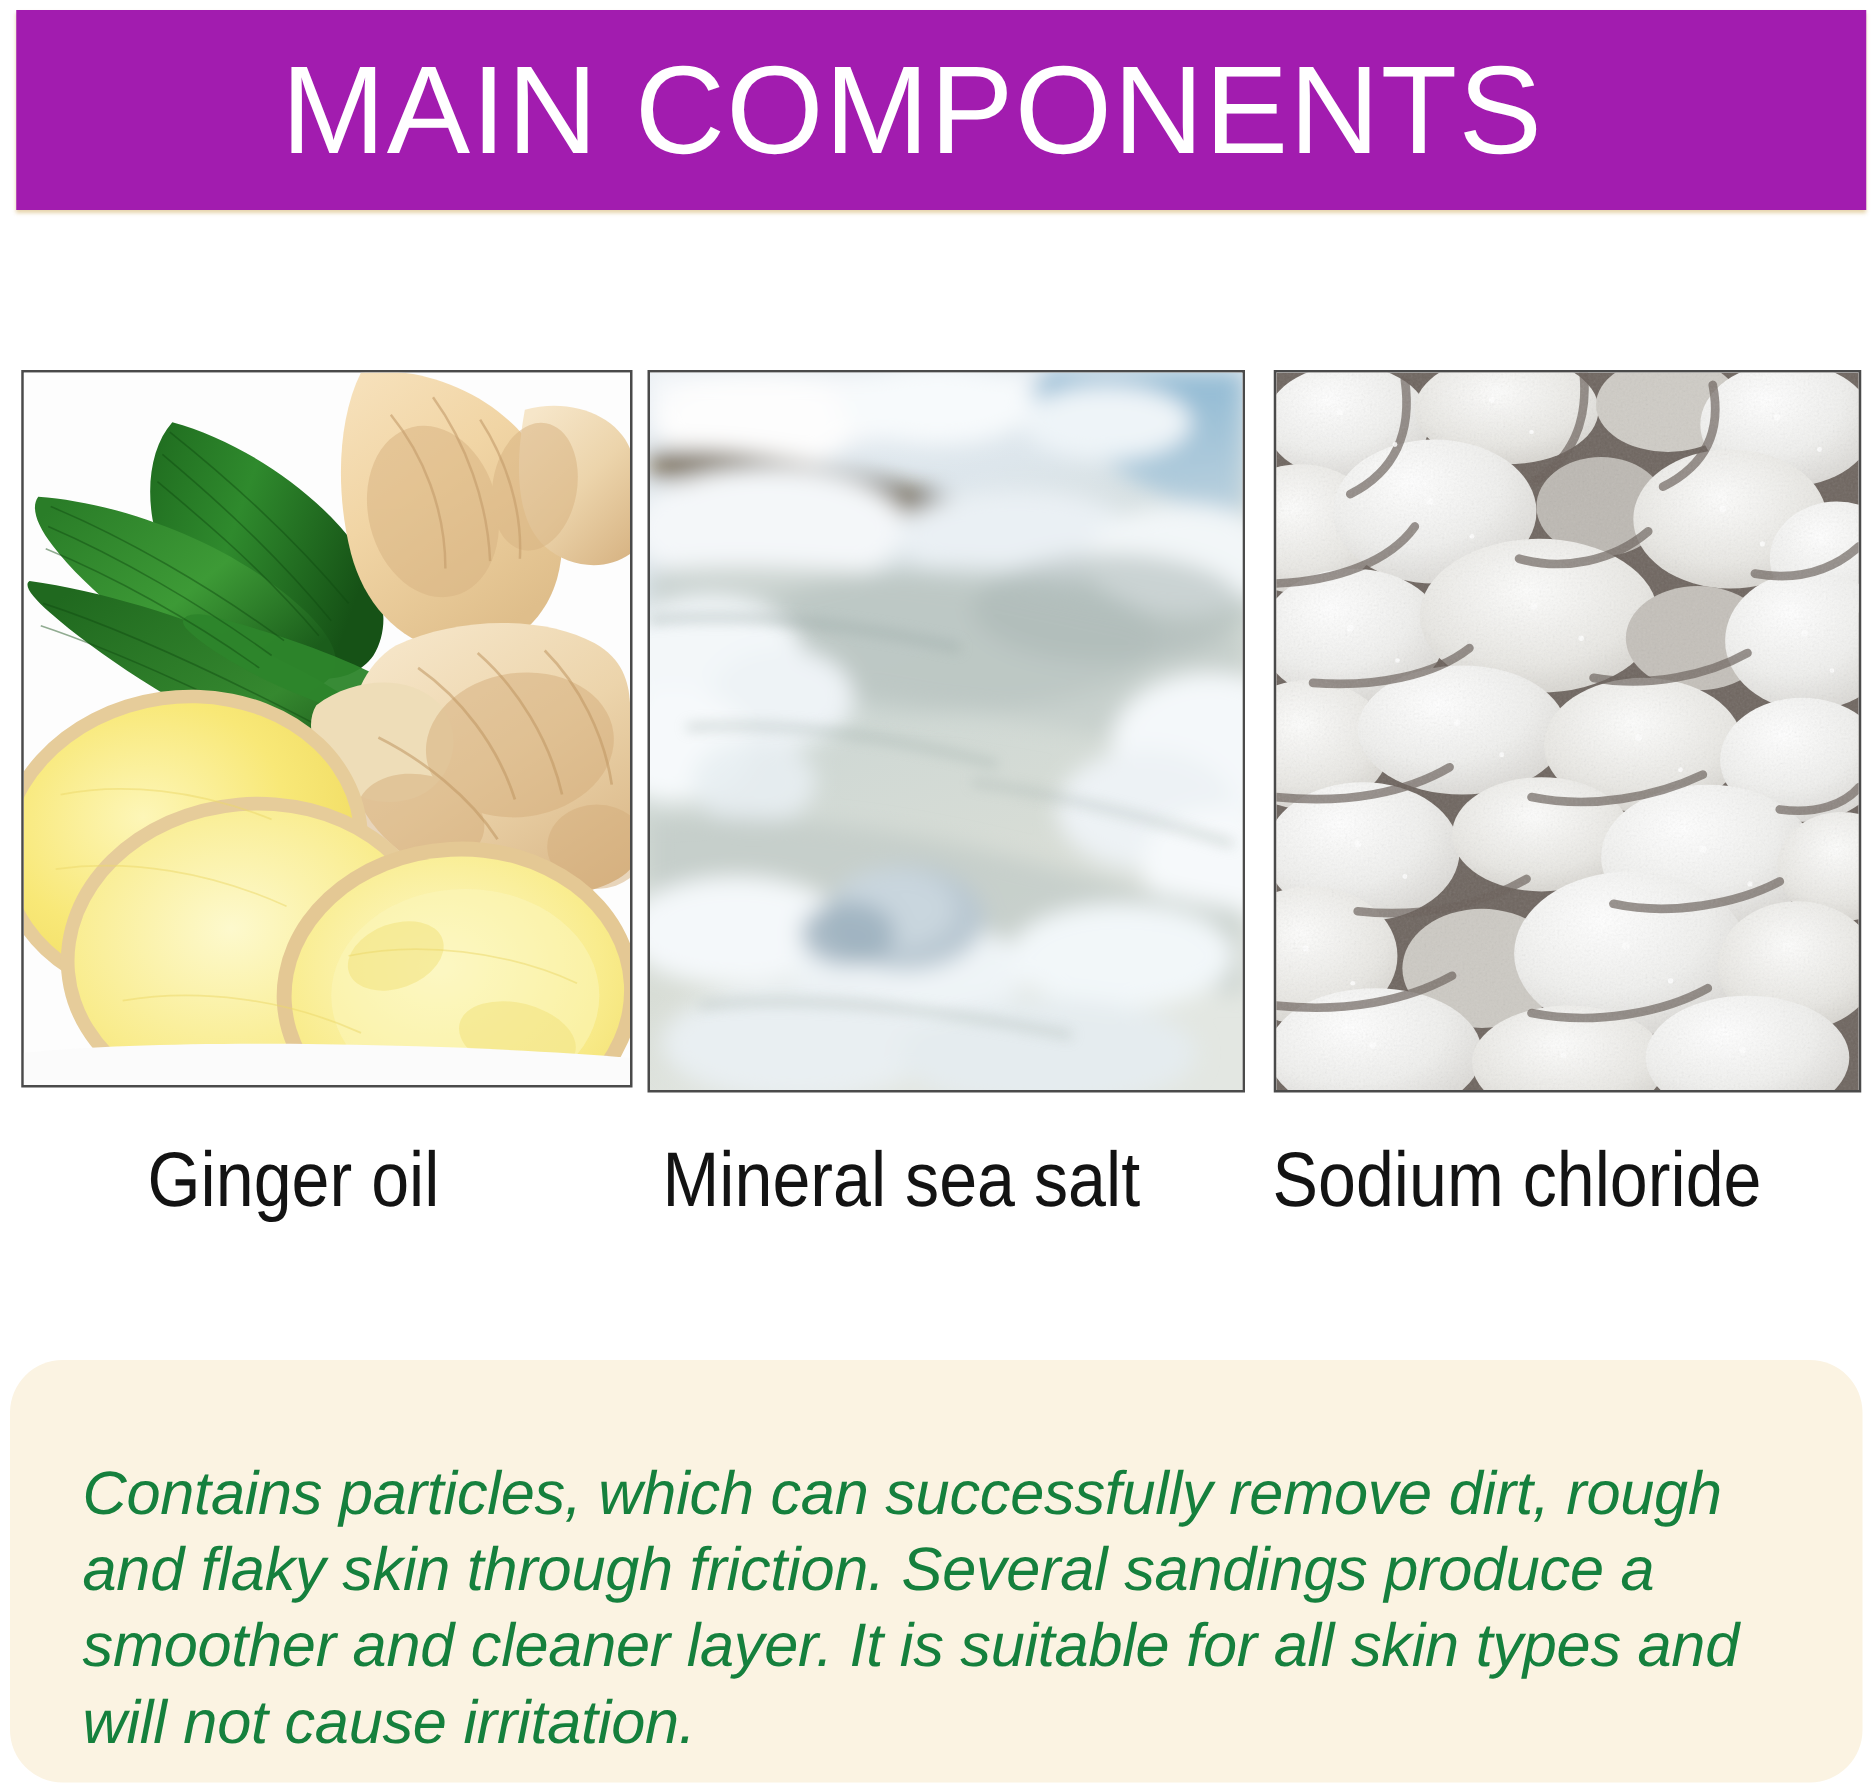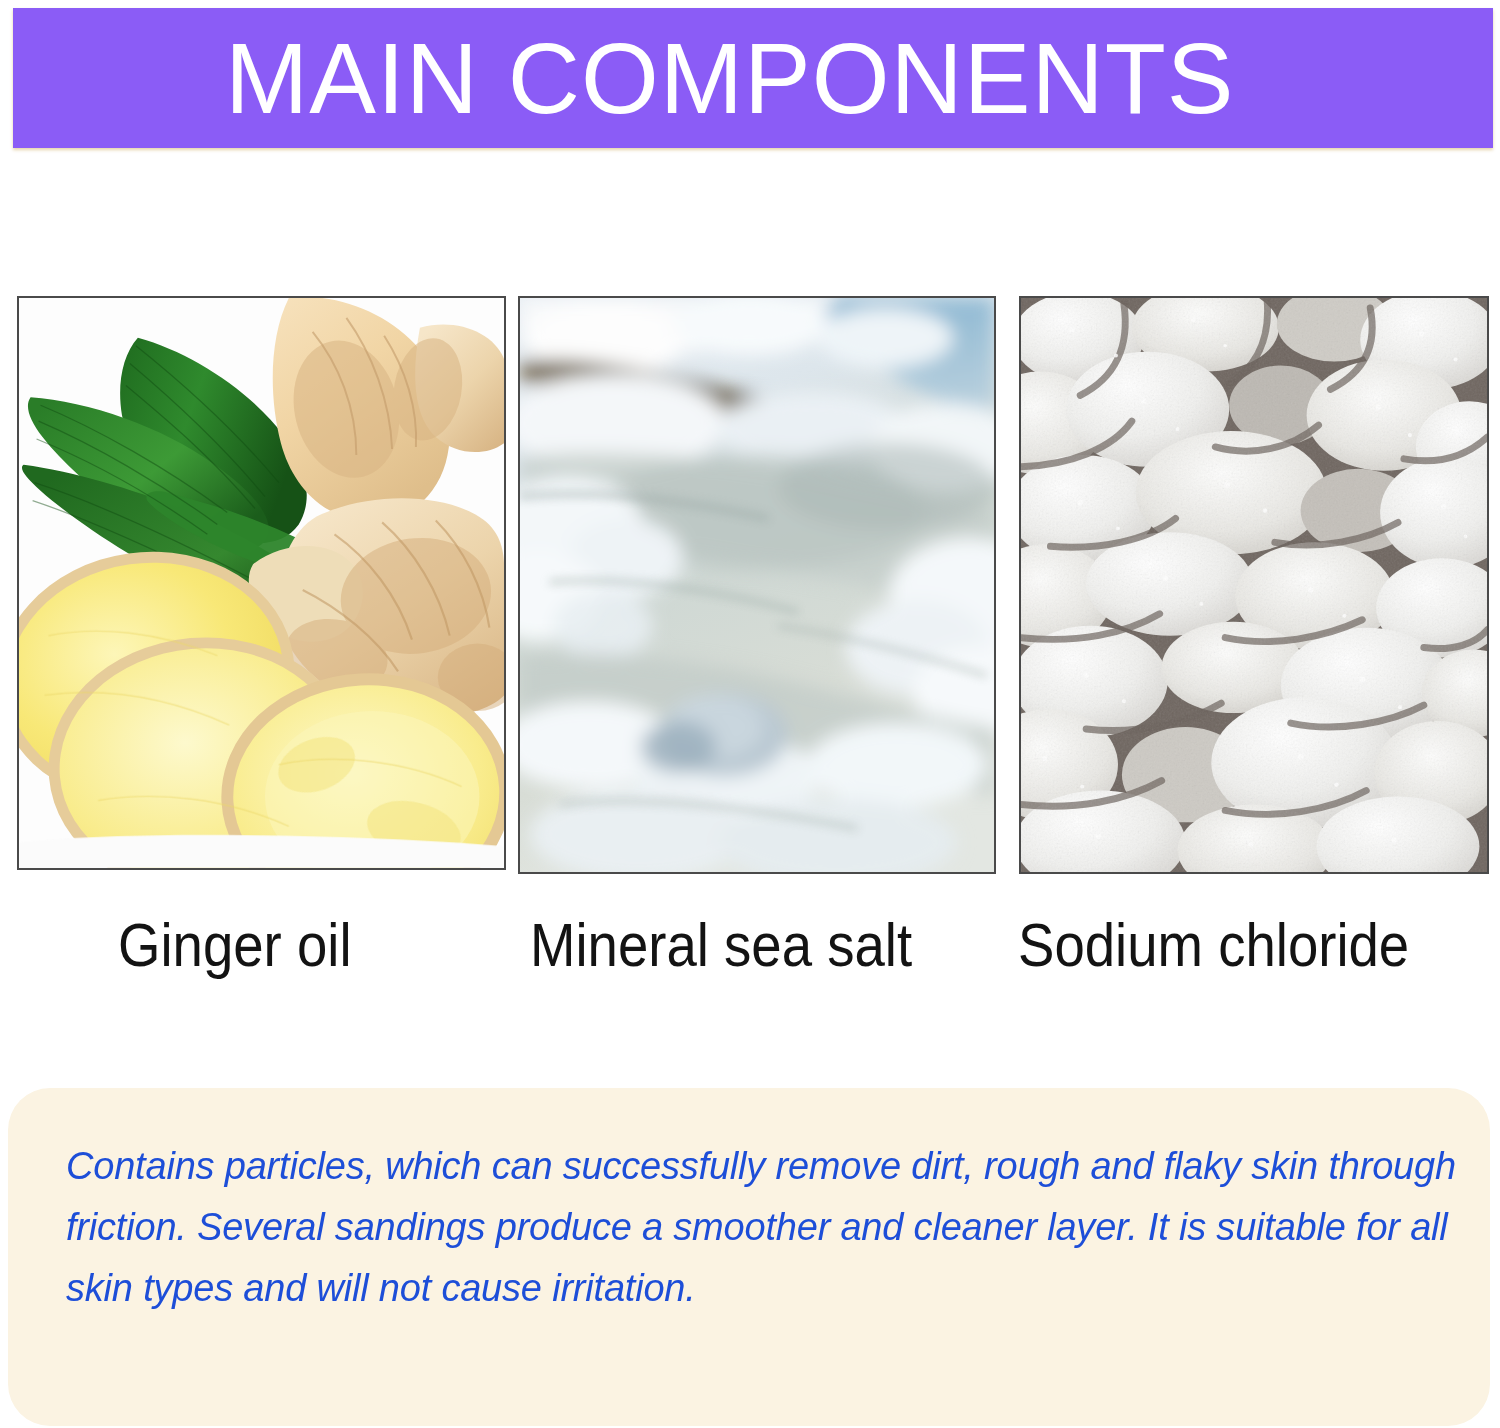--- a/index.html
+++ b/index.html
@@ -14,22 +14,22 @@
     overflow: hidden;
     position: relative;
   }
 
   
   .banner {
     position: absolute;
     left: 13px;
     top: 8px;
     width: 1480px;
-    height: 140px;
-    background: #8b5cf6;
+    height: 160px;
+    background: #a21caf;
     box-shadow: 0 2px 3px rgba(200,160,70,0.45);
   }
   .banner-title {
     position: absolute;
     left: 212px;
     top: 50%;
     transform: translateY(-50%);
     color: #ffffff;
     font-size: 100px;
     line-height: 1;
@@ -83,25 +83,25 @@
     top: 1088px;
     width: 1482px;
     height: 338px;
     background: #FBF3E2;
     border-radius: 42px;
     box-sizing: border-box;
   }
   .desc-text {
     position: absolute;
     left: 58px;
-    top: 48px;
+    top: 77px;
     width: 1390px;
-    color: #1d4ed8;
+    color: #15803d;
     font-style: italic;
-    font-size: 38px;
+    font-size: 49px;
     line-height: 61px;
     font-family: "Liberation Sans Narrow", "Liberation Sans", sans-serif;
     letter-spacing: -0.2px;
   }
 </style>
 </head>
 <body>
 
 <div class="banner">
   <div class="banner-title">MAIN COMPONENTS</div>

